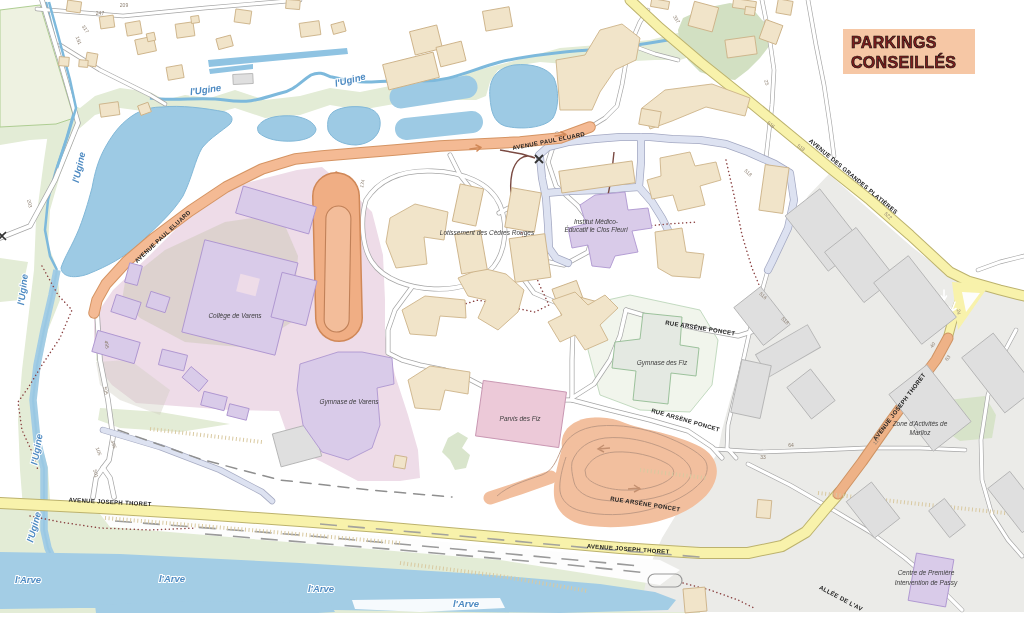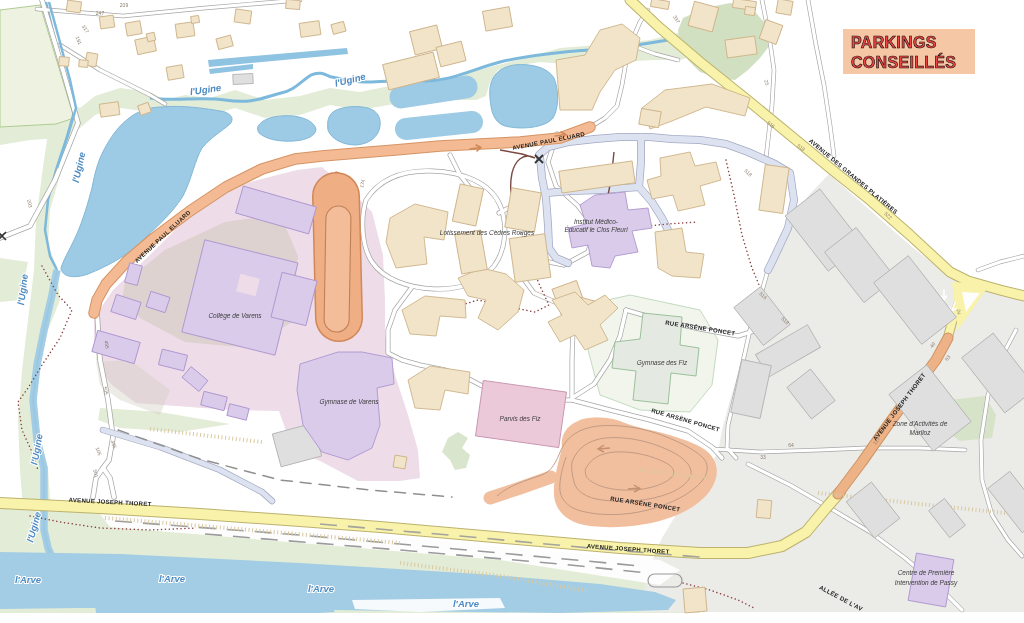--- a/index.html
+++ b/index.html
@@ -480,14 +480,14 @@
 <text class="num" x="949" y="359" transform="rotate(-52 949 359)">63</text>
 <text class="num" x="957" y="312" transform="rotate(85 957 312)">24</text>
 <text class="num" x="763" y="459">33</text>
 <text class="num" x="791" y="447">64</text>
 <text class="num" x="675" y="20" transform="rotate(60 675 20)">337</text>
 <text class="num" x="765" y="83" transform="rotate(75 765 83)">25</text>
 </g>
 </svg>
 
 <div style="position:absolute;left:843px;top:29px;width:132px;height:45px;background:#f6c7a5;"></div>
-<div style="position:absolute;left:851px;top:33px;color:#ef4444;font-weight:bold;font-size:16px;line-height:19.5px;letter-spacing:.3px;-webkit-text-stroke:0.6px #0c0c0c;">PARKINGS<br>CONSEILLÉS</div>
+<div style="position:absolute;left:851px;top:33px;color:#7f1d1d;font-weight:bold;font-size:16px;line-height:19.5px;letter-spacing:.3px;-webkit-text-stroke:0.6px #0c0c0c;">PARKINGS<br>CONSEILLÉS</div>
 </div>
 
 </body></html>

